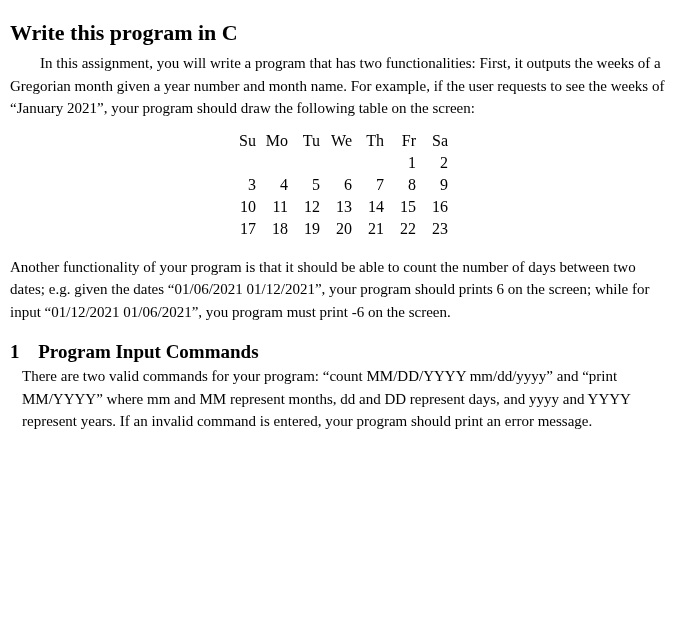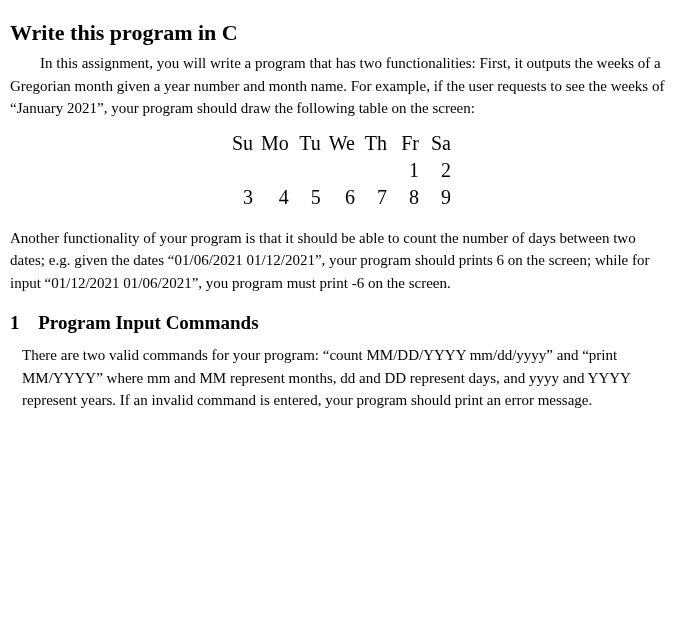--- a/index.html
+++ b/index.html
@@ -37,38 +37,38 @@
 
     .calendar-table {
       border-collapse: collapse;
     }
 
     .calendar-table th,
     .calendar-table td {
       width: 32px;
       text-align: right;
       padding: 2px 4px;
-      font-size: 20px;
+      font-size: 16px;
       font-family: "Times New Roman", Times, serif;
     }
 
     .calendar-table th {
       font-weight: normal;
     }
 
     .second-paragraph {
       margin-bottom: 18px;
       line-height: 1.5;
       font-family: Liberation Serif, serif;
     }
 
     .section-heading {
       font-size: 19px;
       font-weight: bold;
-      margin-bottom: 10px;
+      margin-bottom: 2px;
       margin-top: 6px;
     }
 
     .section-number {
       margin-right: 14px;
     }
 
     .section-body {
       line-height: 1.5;
       margin-left: 12px;
@@ -108,20 +108,38 @@
         </tr>
         <tr>
           <td>3</td>
           <td>4</td>
           <td>5</td>
           <td>6</td>
           <td>7</td>
           <td>8</td>
           <td>9</td>
         </tr>
+        <tr>
+          <td>10</td>
+          <td>11</td>
+          <td>12</td>
+          <td>13</td>
+          <td>14</td>
+          <td>15</td>
+          <td>16</td>
+        </tr>
+        <tr>
+          <td>17</td>
+          <td>18</td>
+          <td>19</td>
+          <td>20</td>
+          <td>21</td>
+          <td>22</td>
+          <td>23</td>
+        </tr>
       </tbody>
   </table>
 </div>
 
 <p class="second-paragraph">Another functionality of your program is that it should be able to count the number of days between two dates; e.g. given the dates “01/06/2021 01/12/2021”, your program should prints 6 on the screen; while for input “01/12/2021 01/06/2021”, you program must print -6 on the screen.</p>
 
 <h2 class="section-heading">
   <span class="section-number">1</span>
   <span>Program Input Commands</span>
 </h2>

